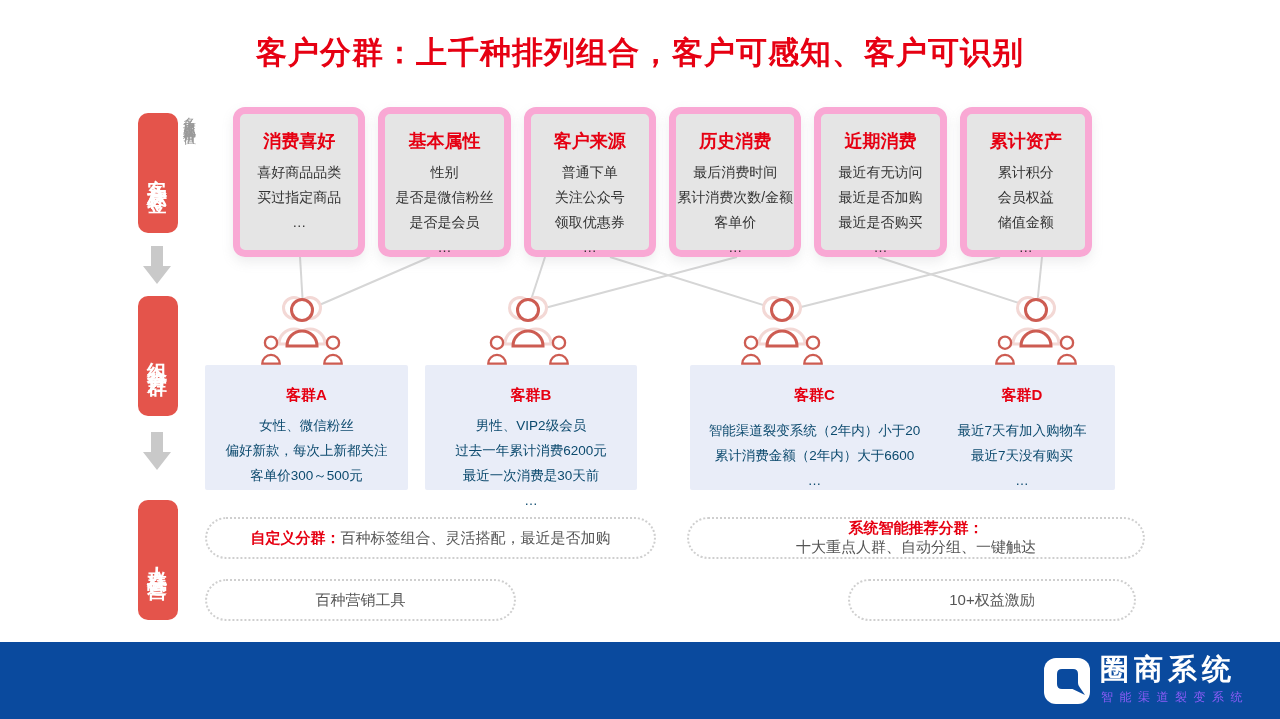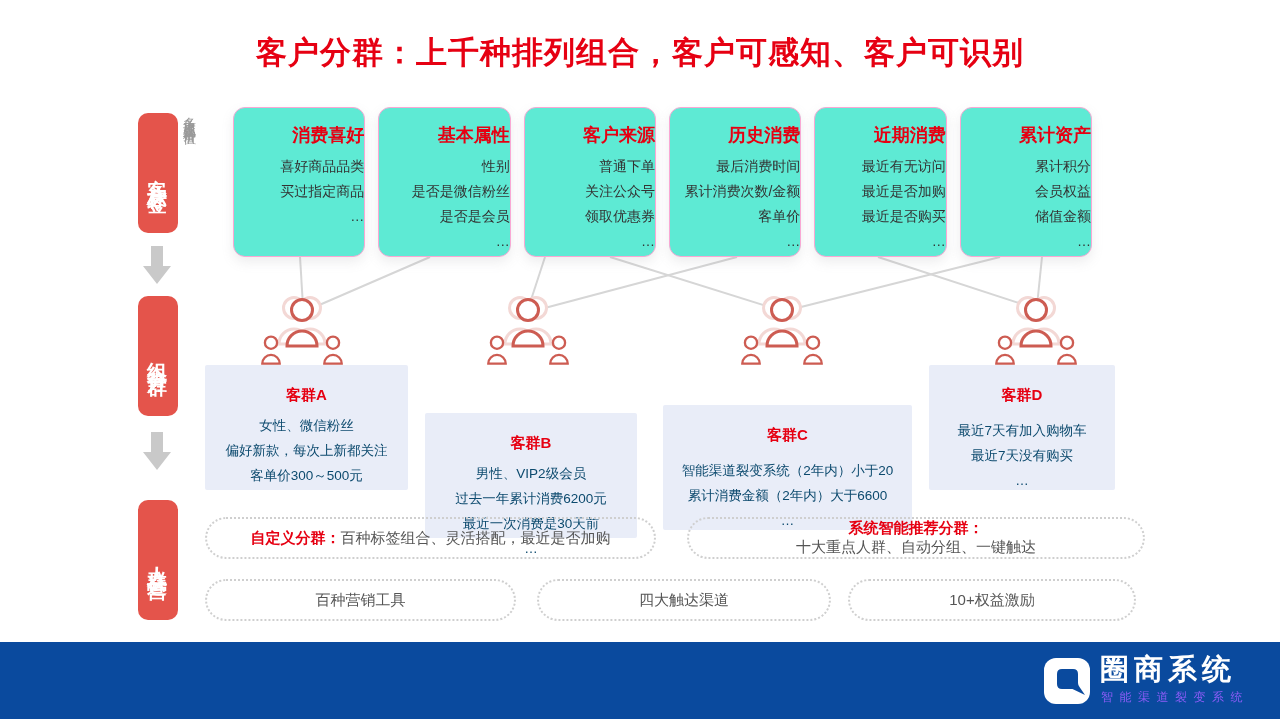--- a/index.html
+++ b/index.html
@@ -18,33 +18,33 @@
   .pill1 { top:113px; } .pill2 { top:296px; } .pill3 { top:500px; }
   .rail-note { position:absolute; left:180px; top:106px; color:#999; font-size:13px;
                writing-mode:vertical-rl; text-orientation:upright; letter-spacing:2px; }
 
   
   .overlay { position:absolute; left:0; top:0; width:1280px; height:719px; pointer-events:none; }
 
   
   .tag-row { position:absolute; left:233px; top:107px; width:859px; height:150px;
              display:flex; gap:13px; }
-  .tag-card { flex:1; background:#5eead4; border:1px solid #f9a8d4; border-radius:12px;
-              box-shadow:0 5px 12px rgba(140,140,150,0.16); text-align:right; padding-top:15px; }
+  .tag-card { flex:1; background:#e5e5e5; border:7px solid #f9a8d4; border-radius:12px;
+              box-shadow:0 5px 12px rgba(140,140,150,0.16); text-align:center; padding-top:15px; }
   .tag-card h3 { color:#e60012; font-size:18px; font-weight:bold; margin-bottom:7px; }
   .tag-card .item { font-size:14px; color:#333; line-height:25px; }
 
   
   .seg-card { position:absolute; top:365px; height:125px; background:#e9edf8; border-radius:2px;
               text-align:center; padding-top:21px; }
   .seg-card h3 { color:#e60012; font-size:15px; font-weight:bold; margin-bottom:8px; }
   .seg-card .line { font-size:13.5px; color:#0c4a6e; line-height:25px; }
   .seg-a { left:205px; width:203px; }
-  .seg-b { left:425px; width:212px;margin-top:48px; }
-  .seg-c { left:663px; width:249px;margin-top:40px; }
+  .seg-b { left:425px; width:212px; }
+  .seg-c { left:690px; width:249px; }
   .seg-d { left:929px; width:186px; }
 
   
   .dash { position:absolute; border:2px dotted #cfcfcf; border-radius:21px;
           display:flex; align-items:center; justify-content:center;
           font-size:15px; color:#555; }
   .dash .hl { color:#e60012; font-weight:bold; }
   .dash1a { left:205px; top:517px; width:451px; height:42px; }
   .dash1b { left:687px; top:517px; width:458px; height:42px;flex-direction:column; }
   .dash2a { left:205px; top:579px; width:311px; height:42px; }
@@ -197,21 +197,20 @@
 
   <div class="dash dash1a">
     <span class="hl">自定义分群：</span>
     <span>百种标签组合、灵活搭配，最近是否加购</span>
   </div>
   <div class="dash dash1b">
     <span class="hl">系统智能推荐分群：</span>
     <span>十大重点人群、自动分组、一键触达</span>
   </div>
   <div class="dash dash2a">百种营销工具</div>
-  <div class="dash dash2b">四大触达渠道</div>
   <div class="dash dash2c">10+权益激励</div>
 
   <div class="footer"></div>
   <svg class="logo-icon" width="48" height="48" viewBox="0 0 48 48">
     <rect x="1" y="1" width="46" height="46" rx="12" fill="#ffffff"></rect>
     <path d="M19,12 h11 q5,0 5,5 v9 q0,2 1.5,4 l5.5,8 -12.5,-6 h-10.5 q-5,0 -5,-5 v-10 q0,-5 5,-5 z" fill="#0a4a9e"></path>
   </svg>
   <div class="brand">圈商系统</div>
   <div class="slogan">智能渠道裂变系统</div>
 

